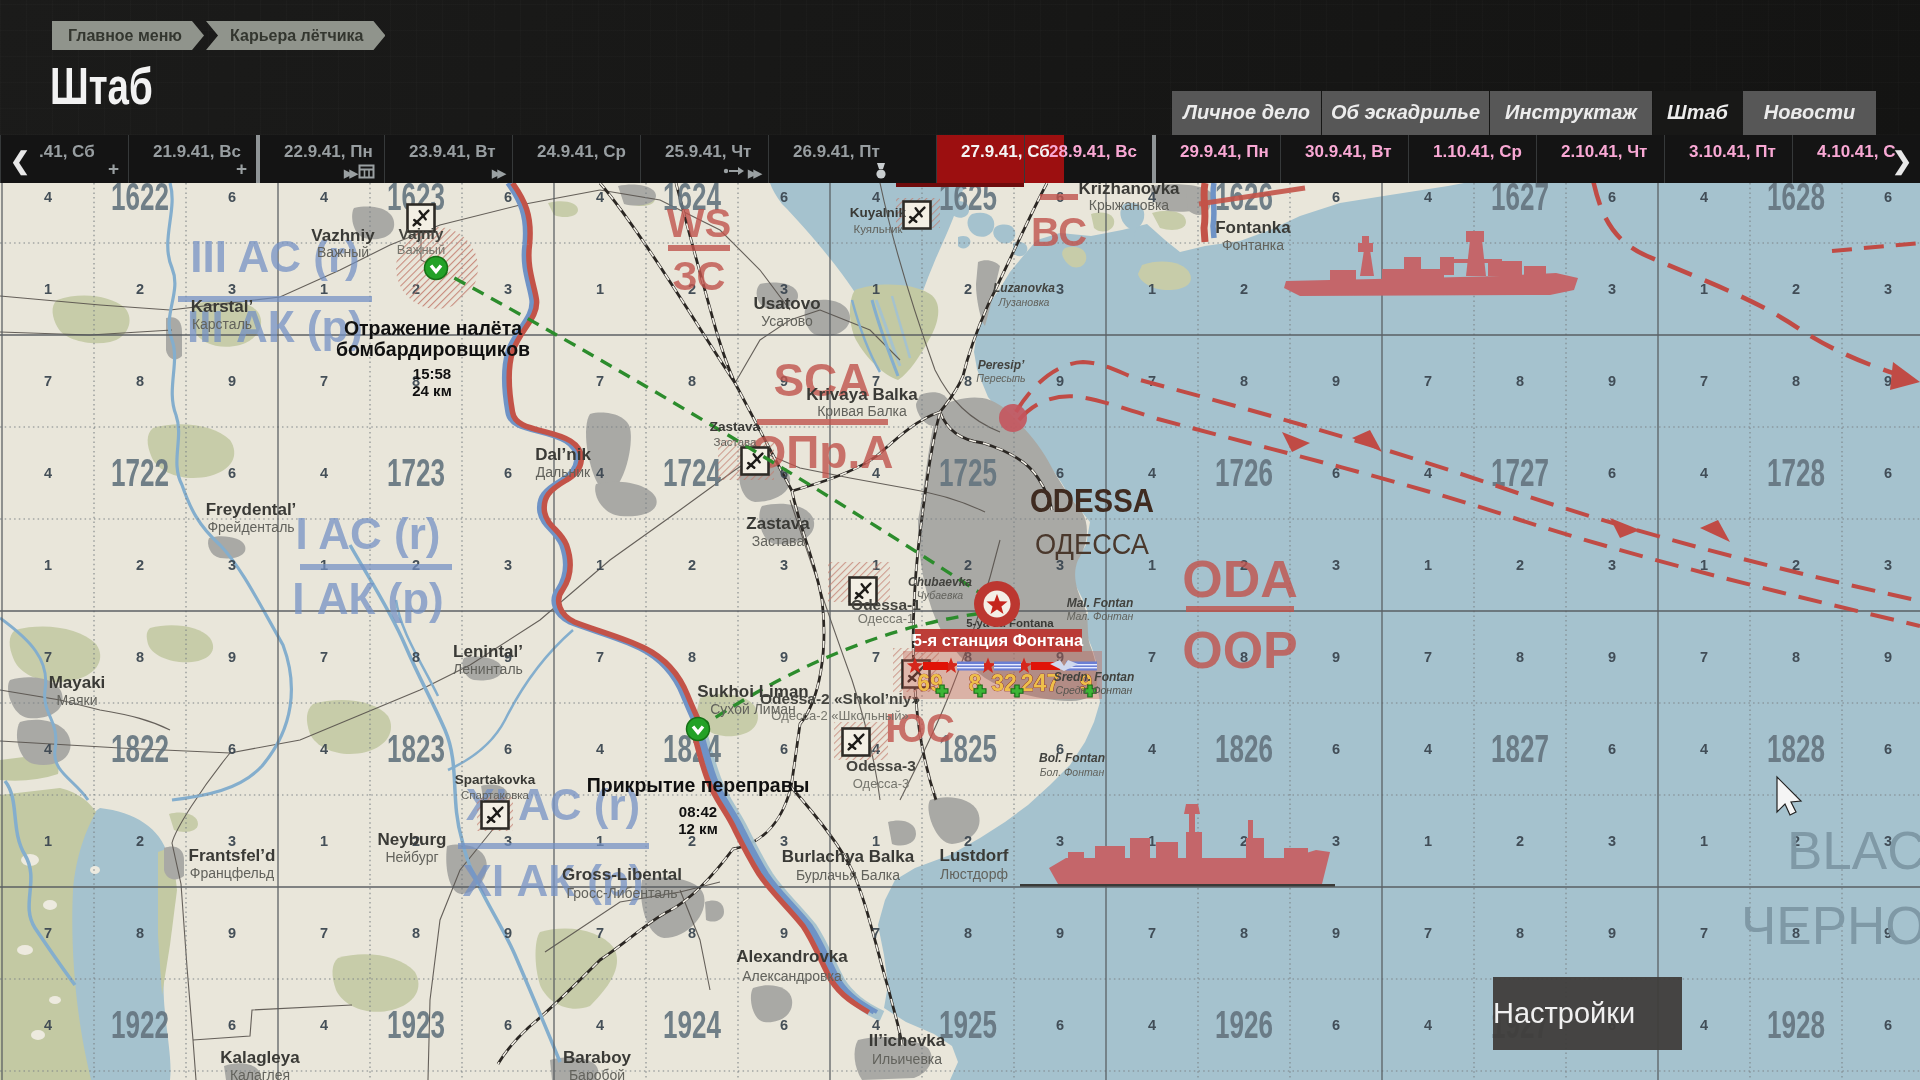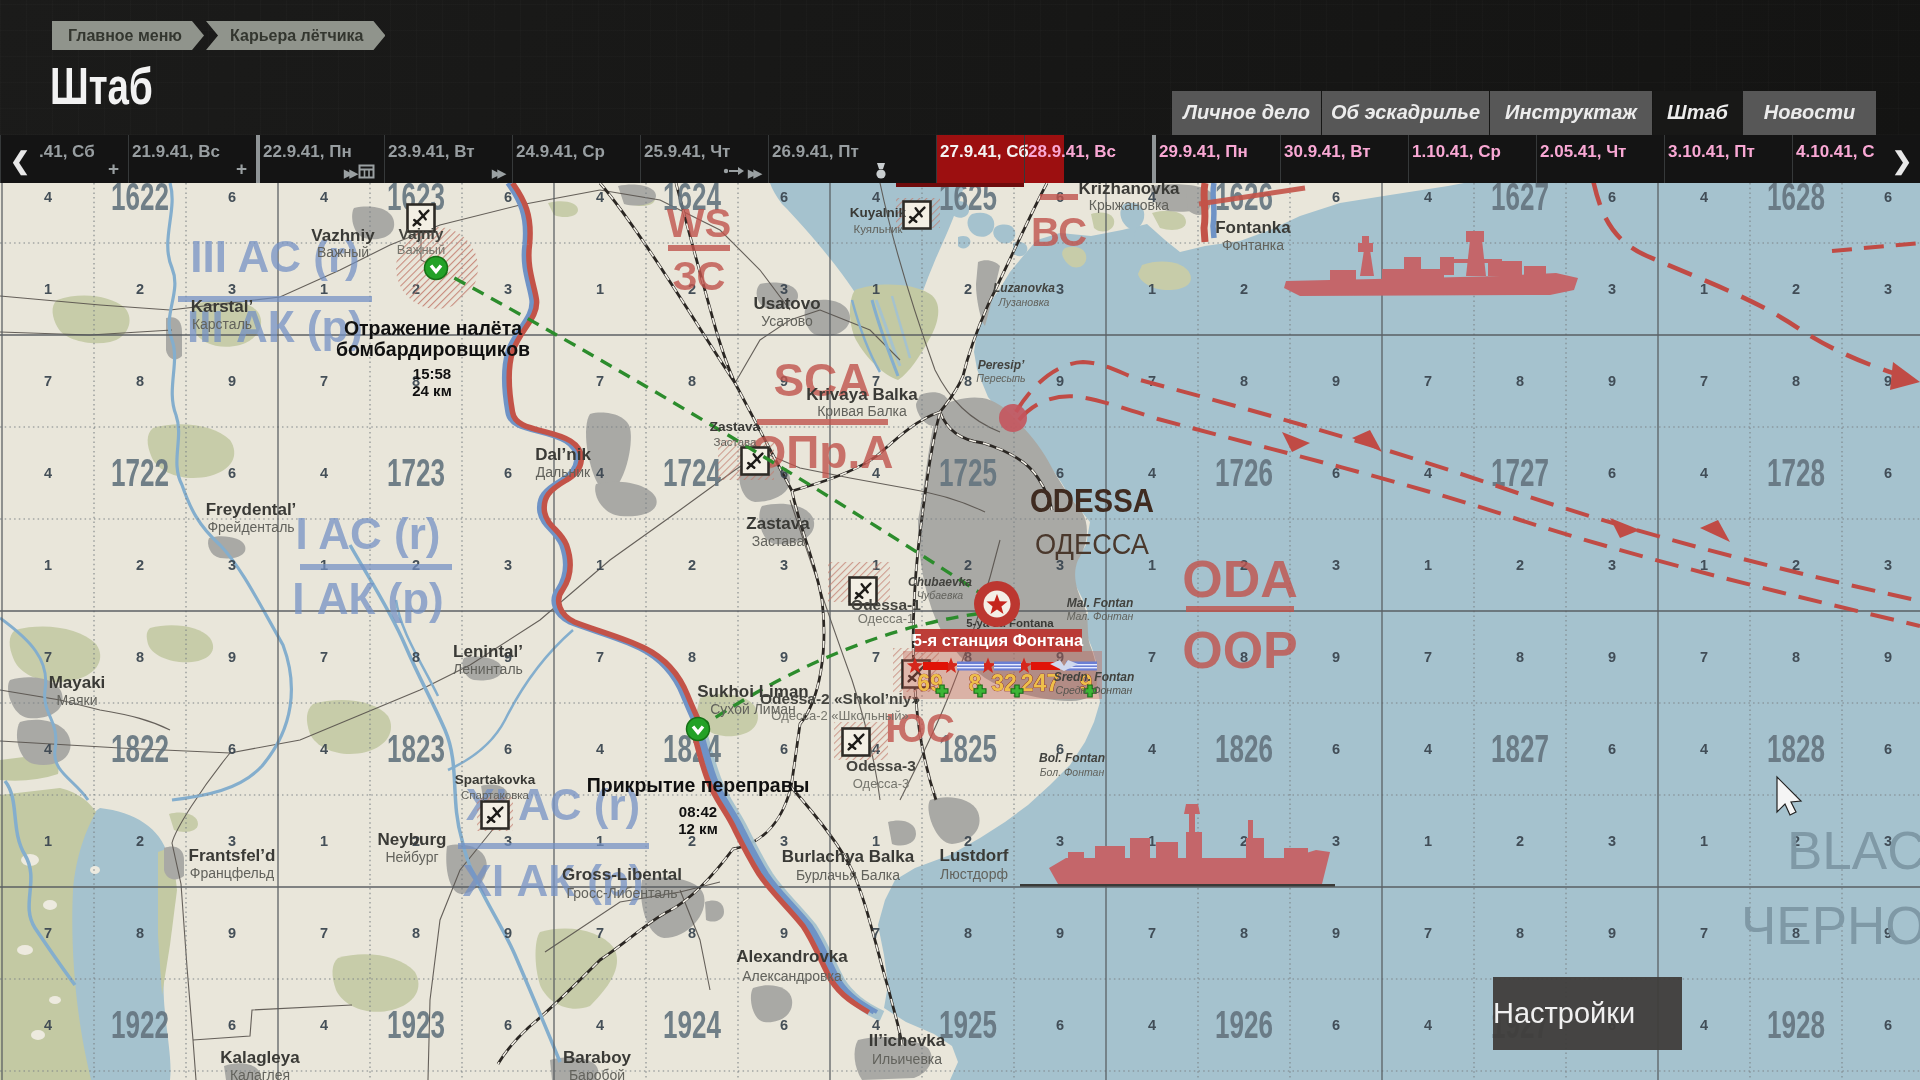--- a/index.html
+++ b/index.html
@@ -16,21 +16,21 @@
   color:#33362f; font-weight:bold; font-size:16px; padding:0 12px 0 16px; }
 .crumb1 { clip-path:polygon(0 0, calc(100% - 12px) 0, 100% 50%, calc(100% - 12px) 100%, 0 100%); padding-right:22px;}
 .crumb2 { margin-left:2px; clip-path:polygon(0 0, calc(100% - 12px) 0, 100% 50%, calc(100% - 12px) 100%, 0 100%, 12px 50%); padding-left:24px; padding-right:22px;}
 #title { position:absolute; left:50px; top:56px; color:#f2f2f2; font-size:52px; font-weight:bold;
   transform:scaleX(0.74); transform-origin:left top; }
 .tab { position:absolute; top:91px; height:44px; background:#575757; color:#ececec; white-space:nowrap;
   font-size:20px; font-style:italic; font-weight:bold; text-align:center; line-height:42px; overflow:hidden; }
 .tab.active { background:#181817; }
 #timeline { position:absolute; left:0; top:135px; width:1920px; height:48px; background:#141414; }
 .tcell { position:absolute; top:0; height:48px; width:128px; border-left:1px solid #36393a; }
-.tdate { position:absolute; left:3px; top:7px; font-size:17px; font-weight:bold; color:#989ea1; }
+.tdate { position:absolute; left:24px; top:7px; font-size:17px; font-weight:bold; color:#989ea1; }
 .tfut .tdate { color:#f9a8d4; }
 .tsel { background:#9c0f10;margin-left:40px; }
 .tsel .tdate { color:#f4f4f4; }
 .wk { border-left:4px solid #8f9496; }
 .ticon { position:absolute; right:9px; bottom:3px; color:#9aa0a2; font-size:11px; font-weight:bold; }
 .nav { position:absolute; top:12px; color:#e8e8e8; font-size:24px; font-weight:bold; }
 #btn-back { position:absolute; left:0; top:975px; width:132px; height:74px; background:rgba(66,65,63,0.93);
   color:#f0f0f0; font-size:31px; line-height:74px; padding-left:27px; white-space:nowrap; }
 #btn-settings { position:absolute; left:1493px; top:977px; width:189px; height:73px; background:rgba(63,61,59,0.95);
   color:#f0f0f0; font-size:29px; text-align:left; line-height:73px; white-space:nowrap; }
@@ -102,21 +102,21 @@
 <div class="tcell tfut wk" style="left:1152px">
 <div class="tdate" style="">29.9.41, Пн</div>
 </div>
 <div class="tcell tfut" style="left:1280px">
 <div class="tdate" style="">30.9.41, Вт</div>
 </div>
 <div class="tcell tfut" style="left:1408px">
 <div class="tdate" style="">1.10.41, Ср</div>
 </div>
 <div class="tcell tfut" style="left:1536px">
-<div class="tdate" style="">2.05.41, Чт</div>
+<div class="tdate" style="">2.10.41, Чт</div>
 </div>
 <div class="tcell tfut" style="left:1664px">
 <div class="tdate" style="">3.10.41, Пт</div>
 </div>
 <div class="tcell tfut" style="left:1792px">
 <div class="tdate" style="">4.10.41, С</div>
 </div>
 <div class="nav" style="left:10px">❮</div>
 <div class="nav" style="left:1892px">❯</div>
 </div>

